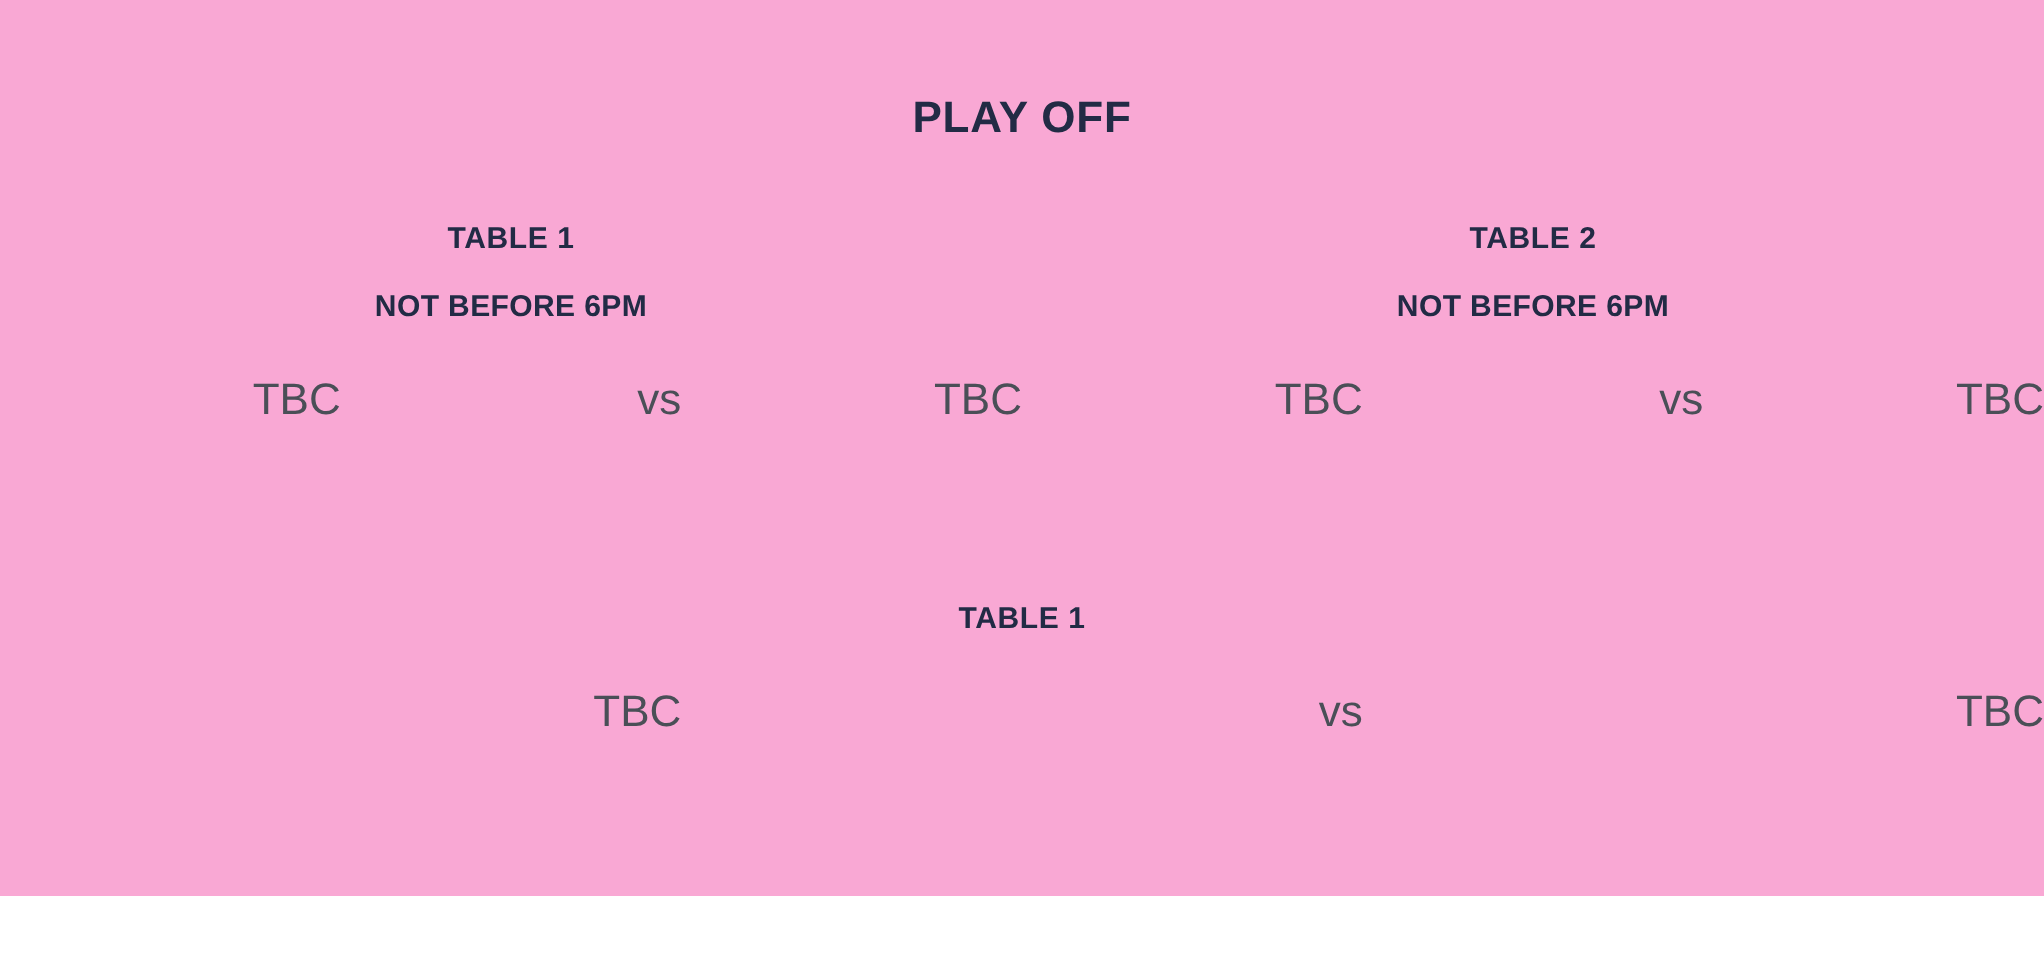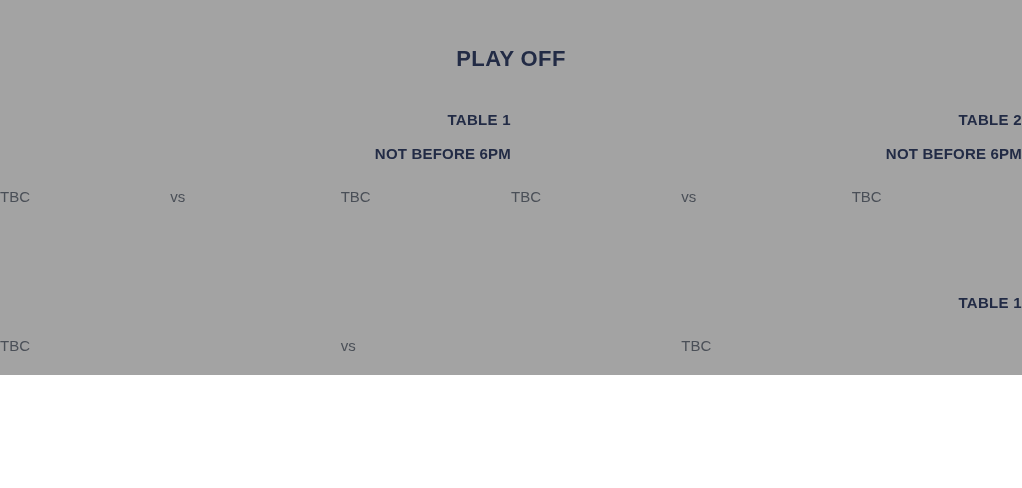--- a/index.html
+++ b/index.html
@@ -11,22 +11,22 @@
     width: 1022px;
     height: 488px;
     background: #ffffff;
     font-family: "Liberation Sans", sans-serif;
     overflow: hidden;
   }
 
   .page {
     position: relative;
     width: 1022px;
-    height: 375px;
-    background: #a3a3a3;
+    height: 448px;
+    background: #f9a8d4;
   }
 
   
   .round-heading {
     text-align: center;
     font-size: 22px;
     font-weight: 700;
     letter-spacing: 0.4px;
     color: #222b45;
     text-transform: uppercase;
@@ -46,21 +46,21 @@
 
   
   .header-row {
     display: grid;
     width: 1022px;
   }
   .header-row.cols-2 { grid-template-columns: repeat(2, 1fr); }
   .header-row.cols-1 { grid-template-columns: 1fr; }
 
   .match-header {
-    text-align: right;
+    text-align: center;
   }
   .table-label {
     font-size: 15px;
     font-weight: 700;
     letter-spacing: 0.3px;
     color: #222b45;
     text-transform: uppercase;
     line-height: 1;
   }
   .time-label {
@@ -75,22 +75,22 @@
 
   
   .fixture-row {
     display: grid;
     width: 1022px;
   }
   .fixture-row.cols-6 { grid-template-columns: repeat(6, 1fr); }
   .fixture-row.cols-3 { grid-template-columns: repeat(3, 1fr); }
 
   .cell {
-    text-align: left;
-    font-size: 15px;
+    text-align: right;
+    font-size: 22px;
     font-weight: 400;
     color: #4a4f57;
     line-height: 1;
     white-space: nowrap;
   }
   .cell-vs {
     color: #4a4f57;
   }
 
   .playoff-fixtures { margin-top: 28px; }

